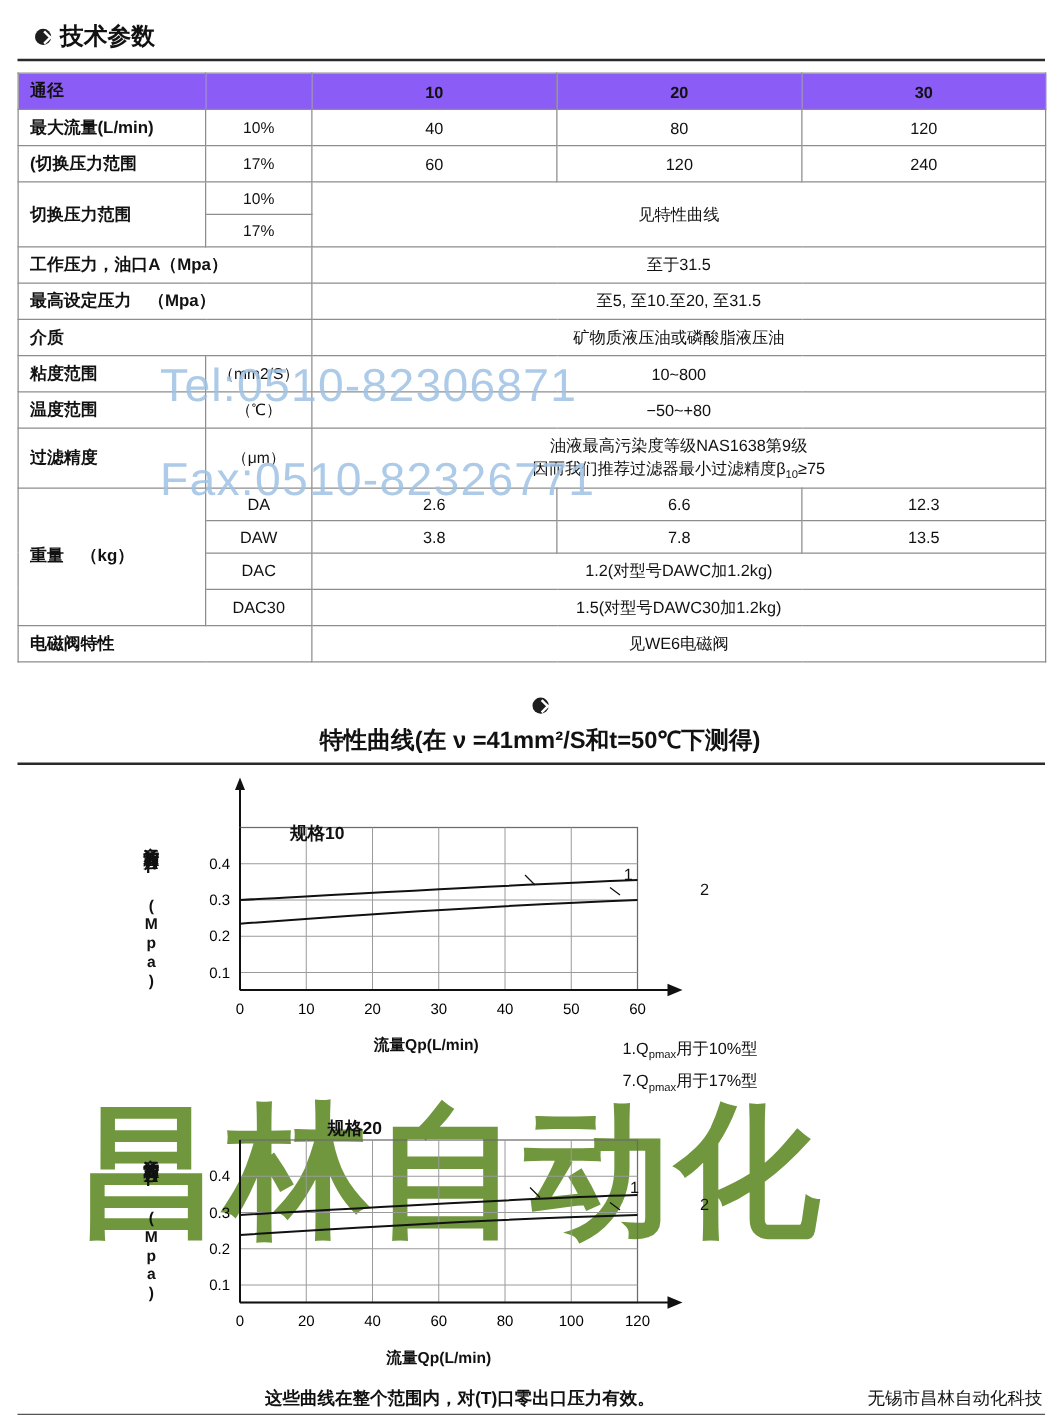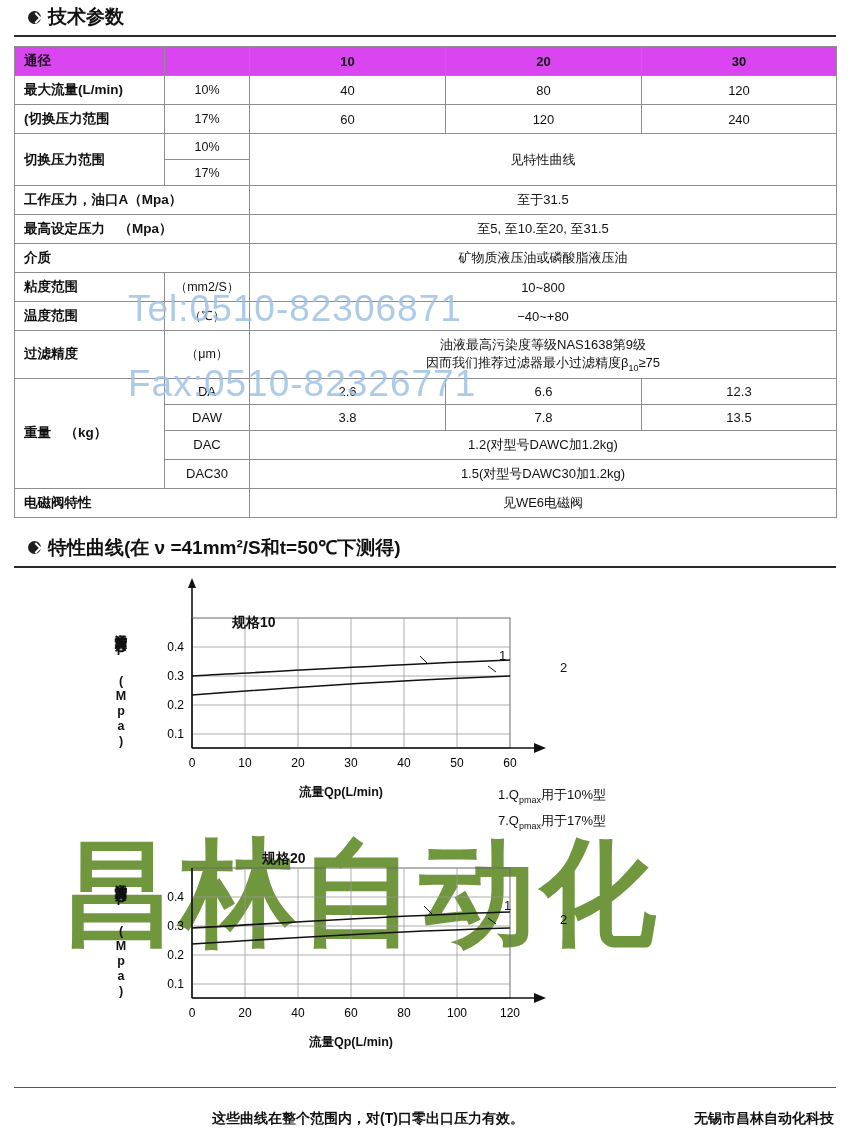--- a/index.html
+++ b/index.html
@@ -15,21 +15,21 @@
   }
   .page { position: relative; width: 850px; height: 1142px; }
 
   
   .section-head {
     display: flex;
     align-items: center;
     gap: 7px;
     font-size: 19px;
     font-weight: bold;
-    padding: 4px 0 5px 14px;
+    padding: 16px 0 5px 14px;
     border-bottom: 2px solid #2a2a2a;
     margin: 0 14px;
   }
   .bullet-icon {
     display: inline-block;
     width: 13px; height: 13px;
     border-radius: 50%;
     background: #1d1d1d;
     position: relative;
     flex: none;
@@ -60,21 +60,21 @@
     font-weight: normal;
     height: 26px;
   }
   table.spec .lbl {
     text-align: left;
     padding-left: 9px;
     font-weight: bold;
     font-size: 13.5px;
   }
   table.spec thead td {
-    background: #d946ef;
+    background: #8b5cf6;
     font-weight: bold;
   }
   .sub { font-size: 12.5px; }
   .unit-cell { font-size: 12.5px; }
   .tiny-sub { font-size: 9px; vertical-align: sub; }
 
   
   .wm-phone {
     position: absolute;
     font-family: "Liberation Sans", sans-serif;
@@ -84,20 +84,21 @@
     letter-spacing: 1px;
     white-space: nowrap;
     pointer-events: none;
   }
   .wm-tel { left: 128px; top: 288px; }
   .wm-fax { left: 128px; top: 363px; }
 
   
   .curves-head {
     margin-top: 12px;
+    flex-direction: column;
   }
   .curves-area {
     position: relative;
     margin: 0 14px;
     height: 520px;
     border-bottom: 1px solid #555;
   }
 
   
   .wm-logo {
@@ -168,21 +169,21 @@
     left: 212px;
     bottom: 14px;
     font-size: 14px;
     font-weight: bold;
   }
   .footer-company {
     position: absolute;
     right: 16px;
     bottom: 14px;
     font-size: 14px;
-    font-weight: bold;
+    font-weight: normal;
   }
   .legend-box {
     position: absolute;
     font-size: 13px;
     line-height: 22px;
     white-space: nowrap;
   }
   sub { font-size: 9px; }
 </style>
 </head>
@@ -257,21 +258,21 @@
 
         <tr>
           <td class="lbl">粘度范围</td>
           <td class="unit-cell">（mm2/S）</td>
           <td colspan="3">10~800</td>
         </tr>
 
         <tr>
           <td class="lbl">温度范围</td>
           <td class="unit-cell">（℃）</td>
-          <td colspan="3">−40~+80</td>
+          <td colspan="3">−50~+80</td>
         </tr>
 
         <tr style="height:46px">
           <td class="lbl">过滤精度</td>
           <td class="unit-cell">（μm）</td>
           <td colspan="3">
             <div>油液最高污染度等级NAS1638第9级</div>
             <div><span>因而我们推荐过滤器最小过滤精度β</span><span class="tiny-sub">10</span><span>≥75</span></div>
           </td>
         </tr>

